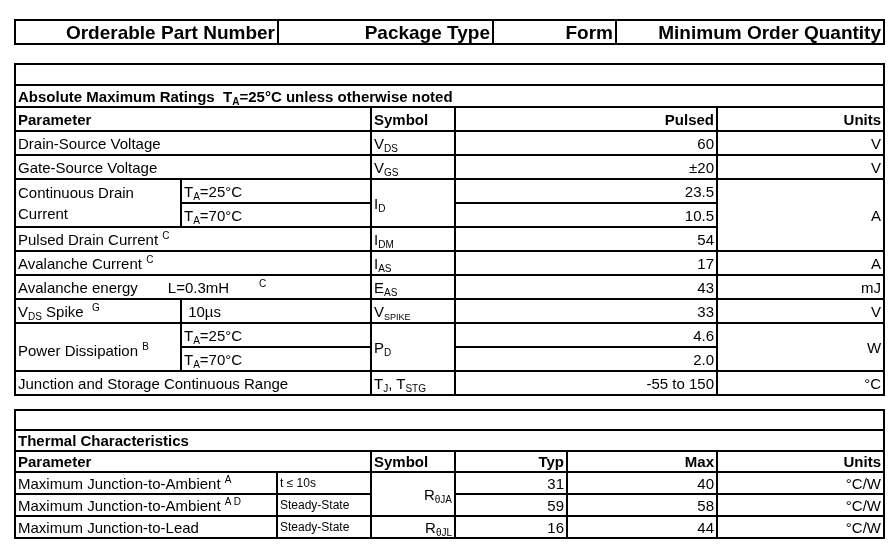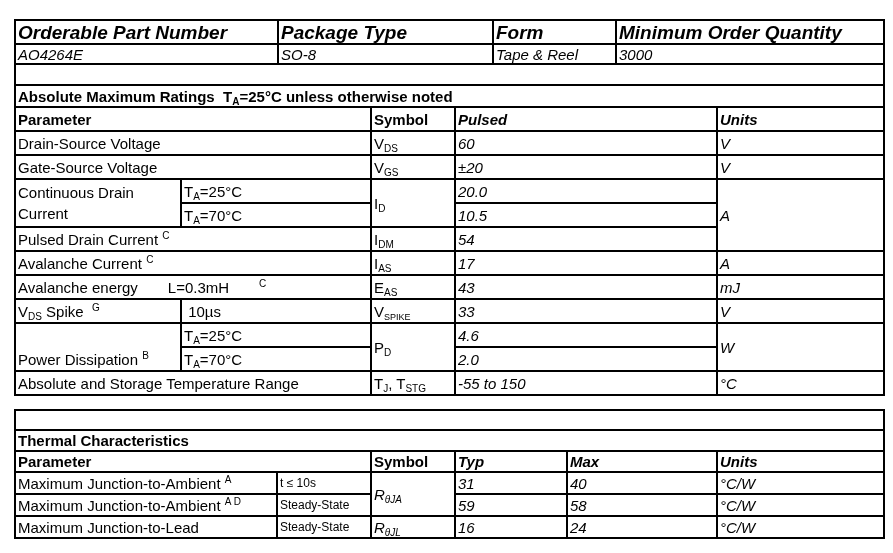--- a/index.html
+++ b/index.html
@@ -1,20 +1,20 @@
 <!DOCTYPE html>
 <html><head>
 <meta charset="utf-8">
 <style>
   html, body { margin: 0; padding: 0; background: #ffffff; }
   body { width: 893px; height: 553px; position: relative; overflow: hidden;
          font-family: "Liberation Sans", sans-serif; color: #000; }
   table { border-collapse: collapse; position: absolute; left: 14px; table-layout: fixed; }
   td { border: 2px solid #000; padding: 0 2px; white-space: nowrap; overflow: hidden; vertical-align: middle; line-height: 1; }
-  .c { text-align: left; font-style: italic; }
+  .c { text-align: right; }
   sub { font-size: 10px; vertical-align: -3px; line-height: 0; }
   sup { font-size: 10px; vertical-align: 6px; line-height: 0; }
   #order { top: 19px; width: 869px; }
   #order td { font-size: 15px; }
   #order tr.hdr td { height: 22px; font-size: 19px; font-weight: bold; }
   #order tr.val td { height: 18px; }
   #amr { top: 63px; width: 869px; border-radius: 19px; }
   #amr td { font-size: 15px; height: 22px; }
   #amr tr.blank td { height: 19px; }
   #amr tr.sec td { height: 20px; font-weight: bold; }
@@ -36,26 +36,20 @@
       <col style="width:215px">
       <col style="width:123px">
       <col style="width:268px">
     </colgroup>
   <tbody>
       <tr class="hdr">
     <td class="c">Orderable Part Number</td>
     <td class="c">Package Type</td>
     <td class="c">Form</td>
     <td class="c">Minimum Order Quantity</td>
-  </tr>
-  <tr class="val">
-    <td class="c">AO4264E</td>
-    <td class="c">SO-8</td>
-    <td class="c">Tape &amp; Reel</td>
-    <td class="c">3000</td>
   </tr>
 </tbody>
   </table>
 
 <table id="amr">
   <colgroup>
       <col style="width:166px">
       <col style="width:190px">
       <col style="width:84px">
       <col style="width:262px">
@@ -85,21 +79,21 @@
   <tr>
     <td colspan="2">Gate-Source Voltage</td>
     <td><span>V</span><sub>GS</sub></td>
     <td class="c">±20</td>
     <td class="c">V</td>
   </tr>
   <tr class="half">
     <td rowspan="2" style="line-height:21px;"><span>Continuous Drain</span><br><span>Current</span></td>
     <td><span>T</span><sub>A</sub><span>=25°C</span></td>
     <td rowspan="2"><span>I</span><sub>D</sub></td>
-    <td class="c">20.0</td>
+    <td class="c">23.5</td>
     <td class="c" rowspan="3">A</td>
   </tr>
   <tr class="half">
     <td><span>T</span><sub>A</sub><span>=70°C</span></td>
     <td class="c">10.5</td>
   </tr>
   <tr>
     <td colspan="2"><span>Pulsed Drain Current</span> <sup>C</sup></td>
     <td><span>I</span><sub>DM</sub></td>
     <td class="c">54</td>
@@ -117,32 +111,32 @@
     <td class="c">mJ</td>
   </tr>
   <tr>
     <td><span>V</span><sub>DS</sub><span> Spike</span> &nbsp;<sup>G</sup></td>
     <td>&nbsp;<span>10µs</span></td>
     <td><span>V</span><sub style="font-size:9px">SPIKE</sub></td>
     <td class="c">33</td>
     <td class="c">V</td>
   </tr>
   <tr class="half">
-    <td rowspan="2" style="vertical-align:bottom;padding-bottom:3px;"><span>Power Dissipation</span> <sup>B</sup></td>
+    <td rowspan="2" style="vertical-align:bottom;padding-bottom:12px;"><span>Power Dissipation</span> <sup>B</sup></td>
     <td><span>T</span><sub>A</sub><span>=25°C</span></td>
     <td rowspan="2"><span>P</span><sub>D</sub></td>
     <td class="c">4.6</td>
     <td class="c" rowspan="2">W</td>
   </tr>
   <tr class="half">
     <td><span>T</span><sub>A</sub><span>=70°C</span></td>
     <td class="c">2.0</td>
   </tr>
   <tr>
-    <td colspan="2">Absolute and Storage Temperature Range</td>
+    <td colspan="2">Junction and Storage Continuous Range</td>
     <td><span>T</span><sub>J</sub><span>, </span><span>T</span><sub>STG</sub></td>
     <td class="c">-55 to 150</td>
     <td class="c">°C</td>
   </tr>
 </tbody>
   </table>
 
 <table id="th">
   <colgroup>
       <col style="width:262px">
@@ -179,17 +173,17 @@
     <td class="small">Steady-State</td>
     <td class="c">59</td>
     <td class="c">58</td>
     <td class="c">°C/W</td>
   </tr>
   <tr>
     <td>Maximum Junction-to-Lead</td>
     <td class="small">Steady-State</td>
     <td class="c"><span>R</span><sub>θJL</sub></td>
     <td class="c">16</td>
-    <td class="c">24</td>
+    <td class="c">44</td>
     <td class="c">°C/W</td>
   </tr>
 </tbody>
   </table>
 
 </body></html>

